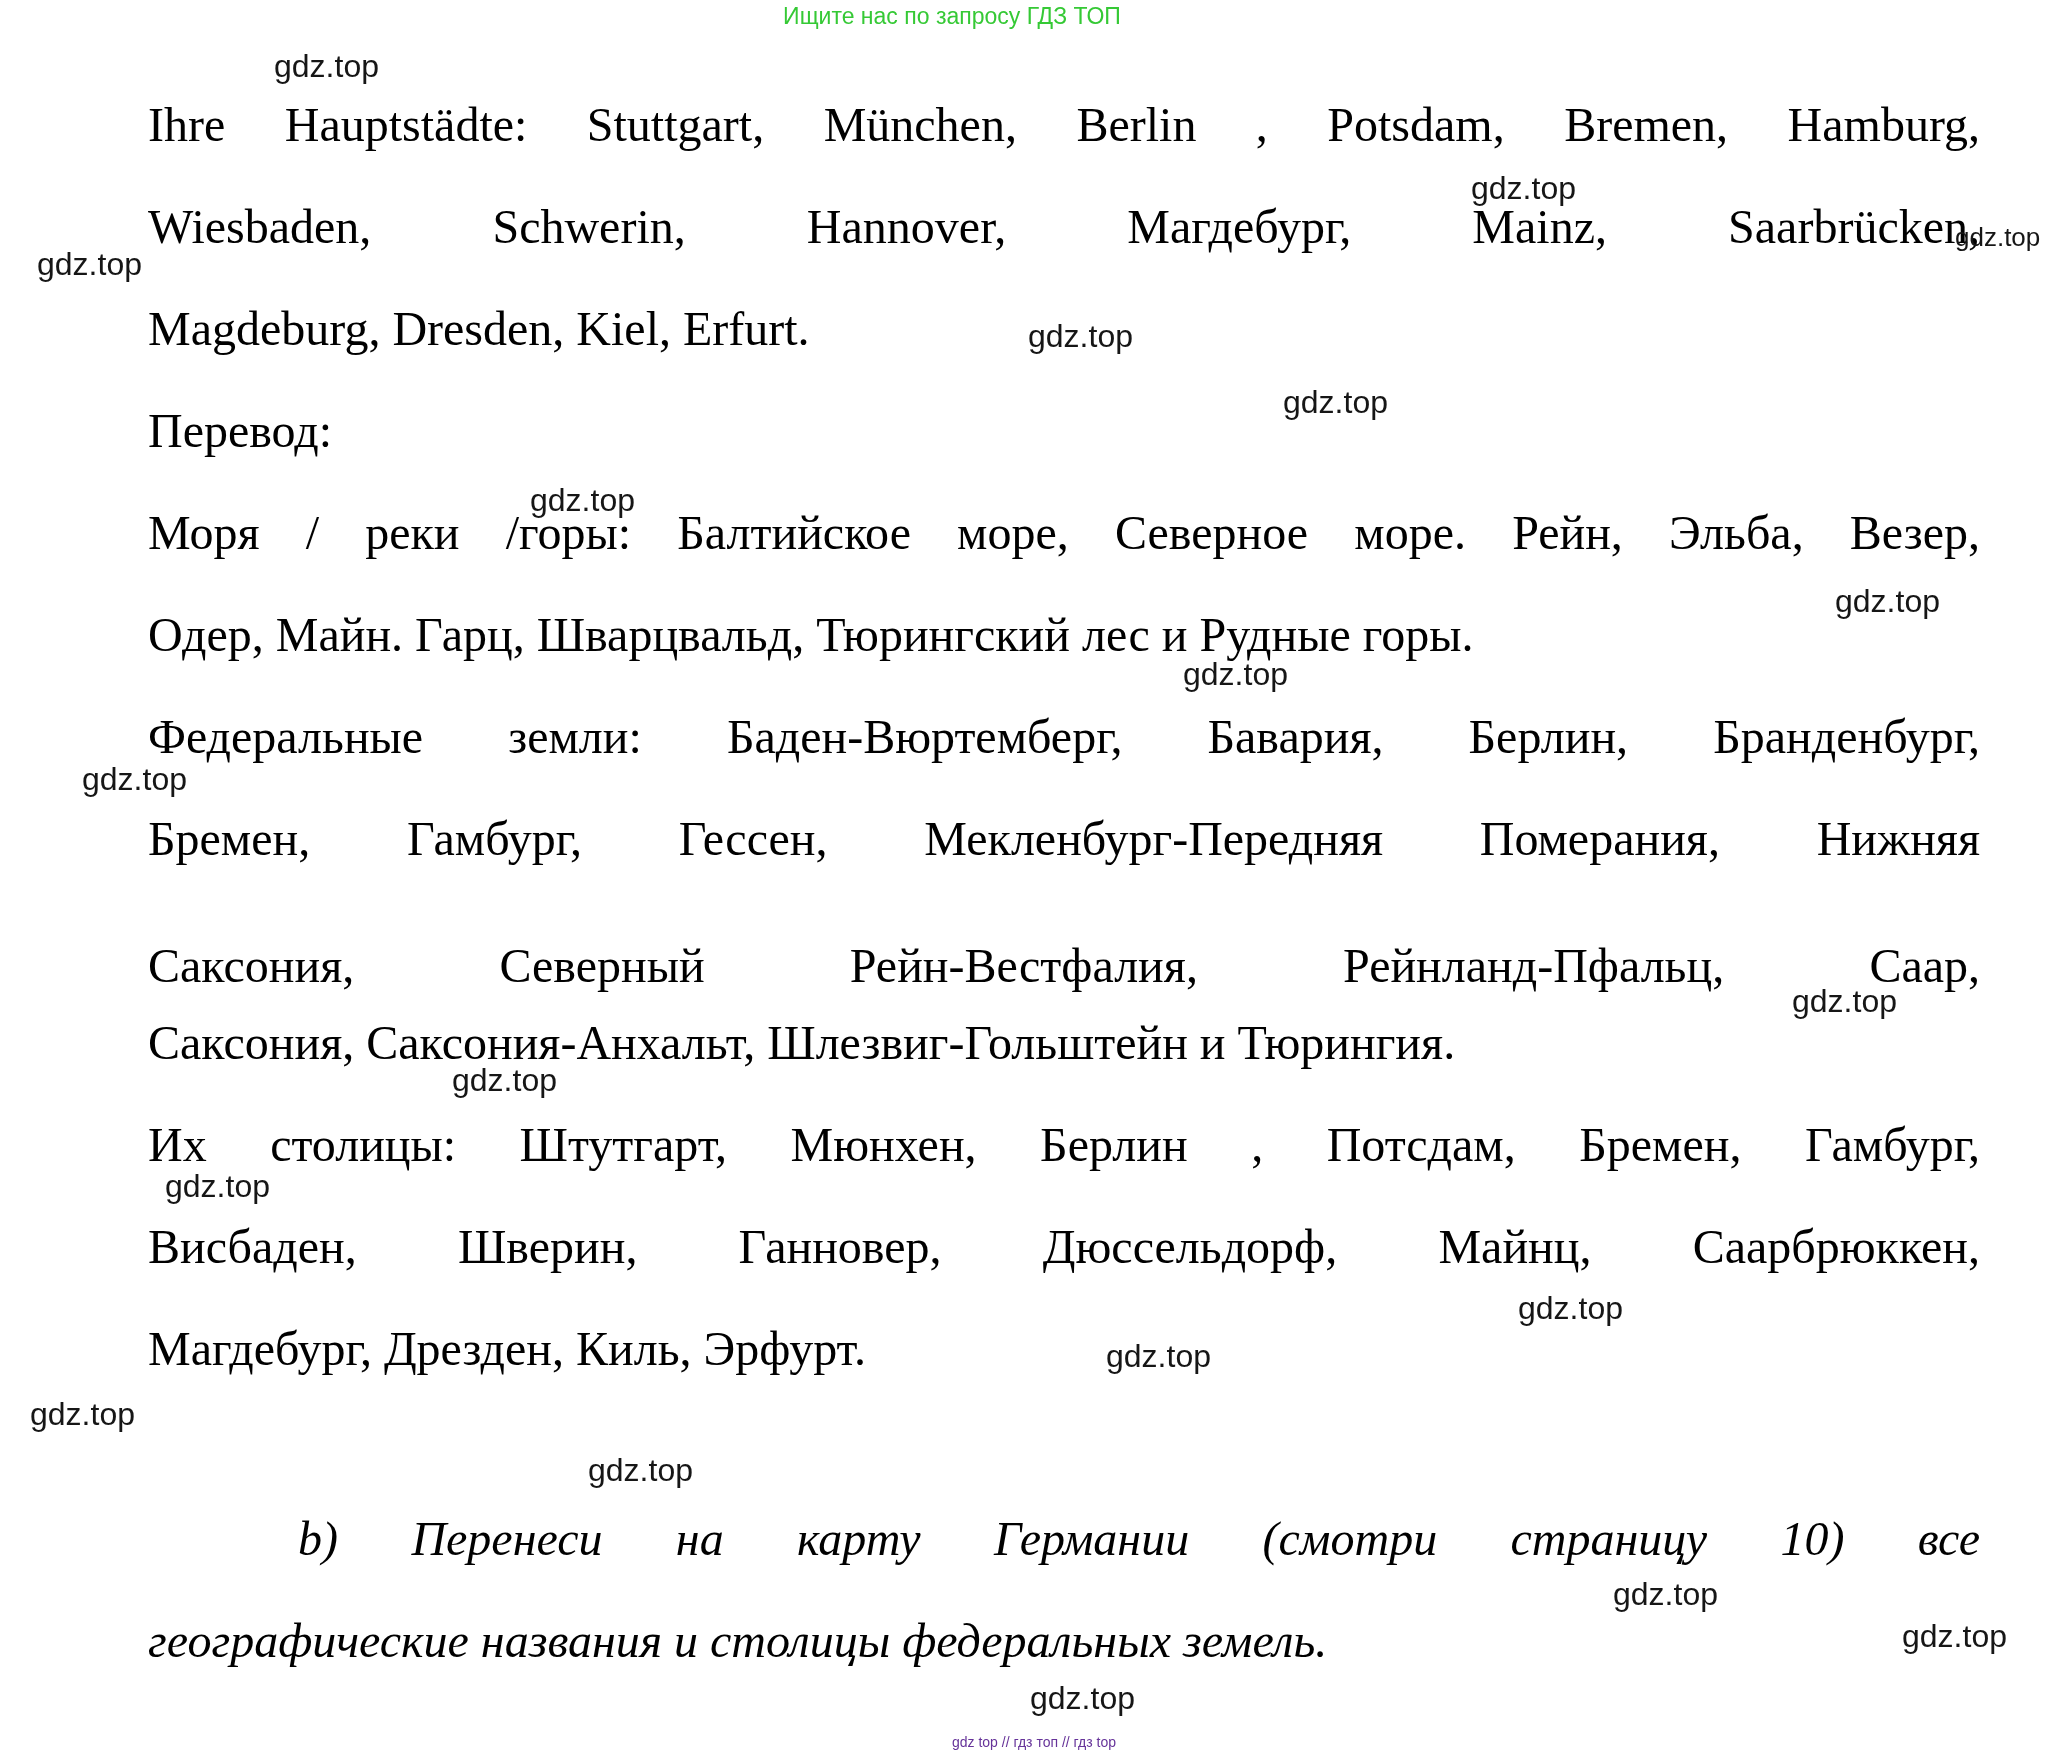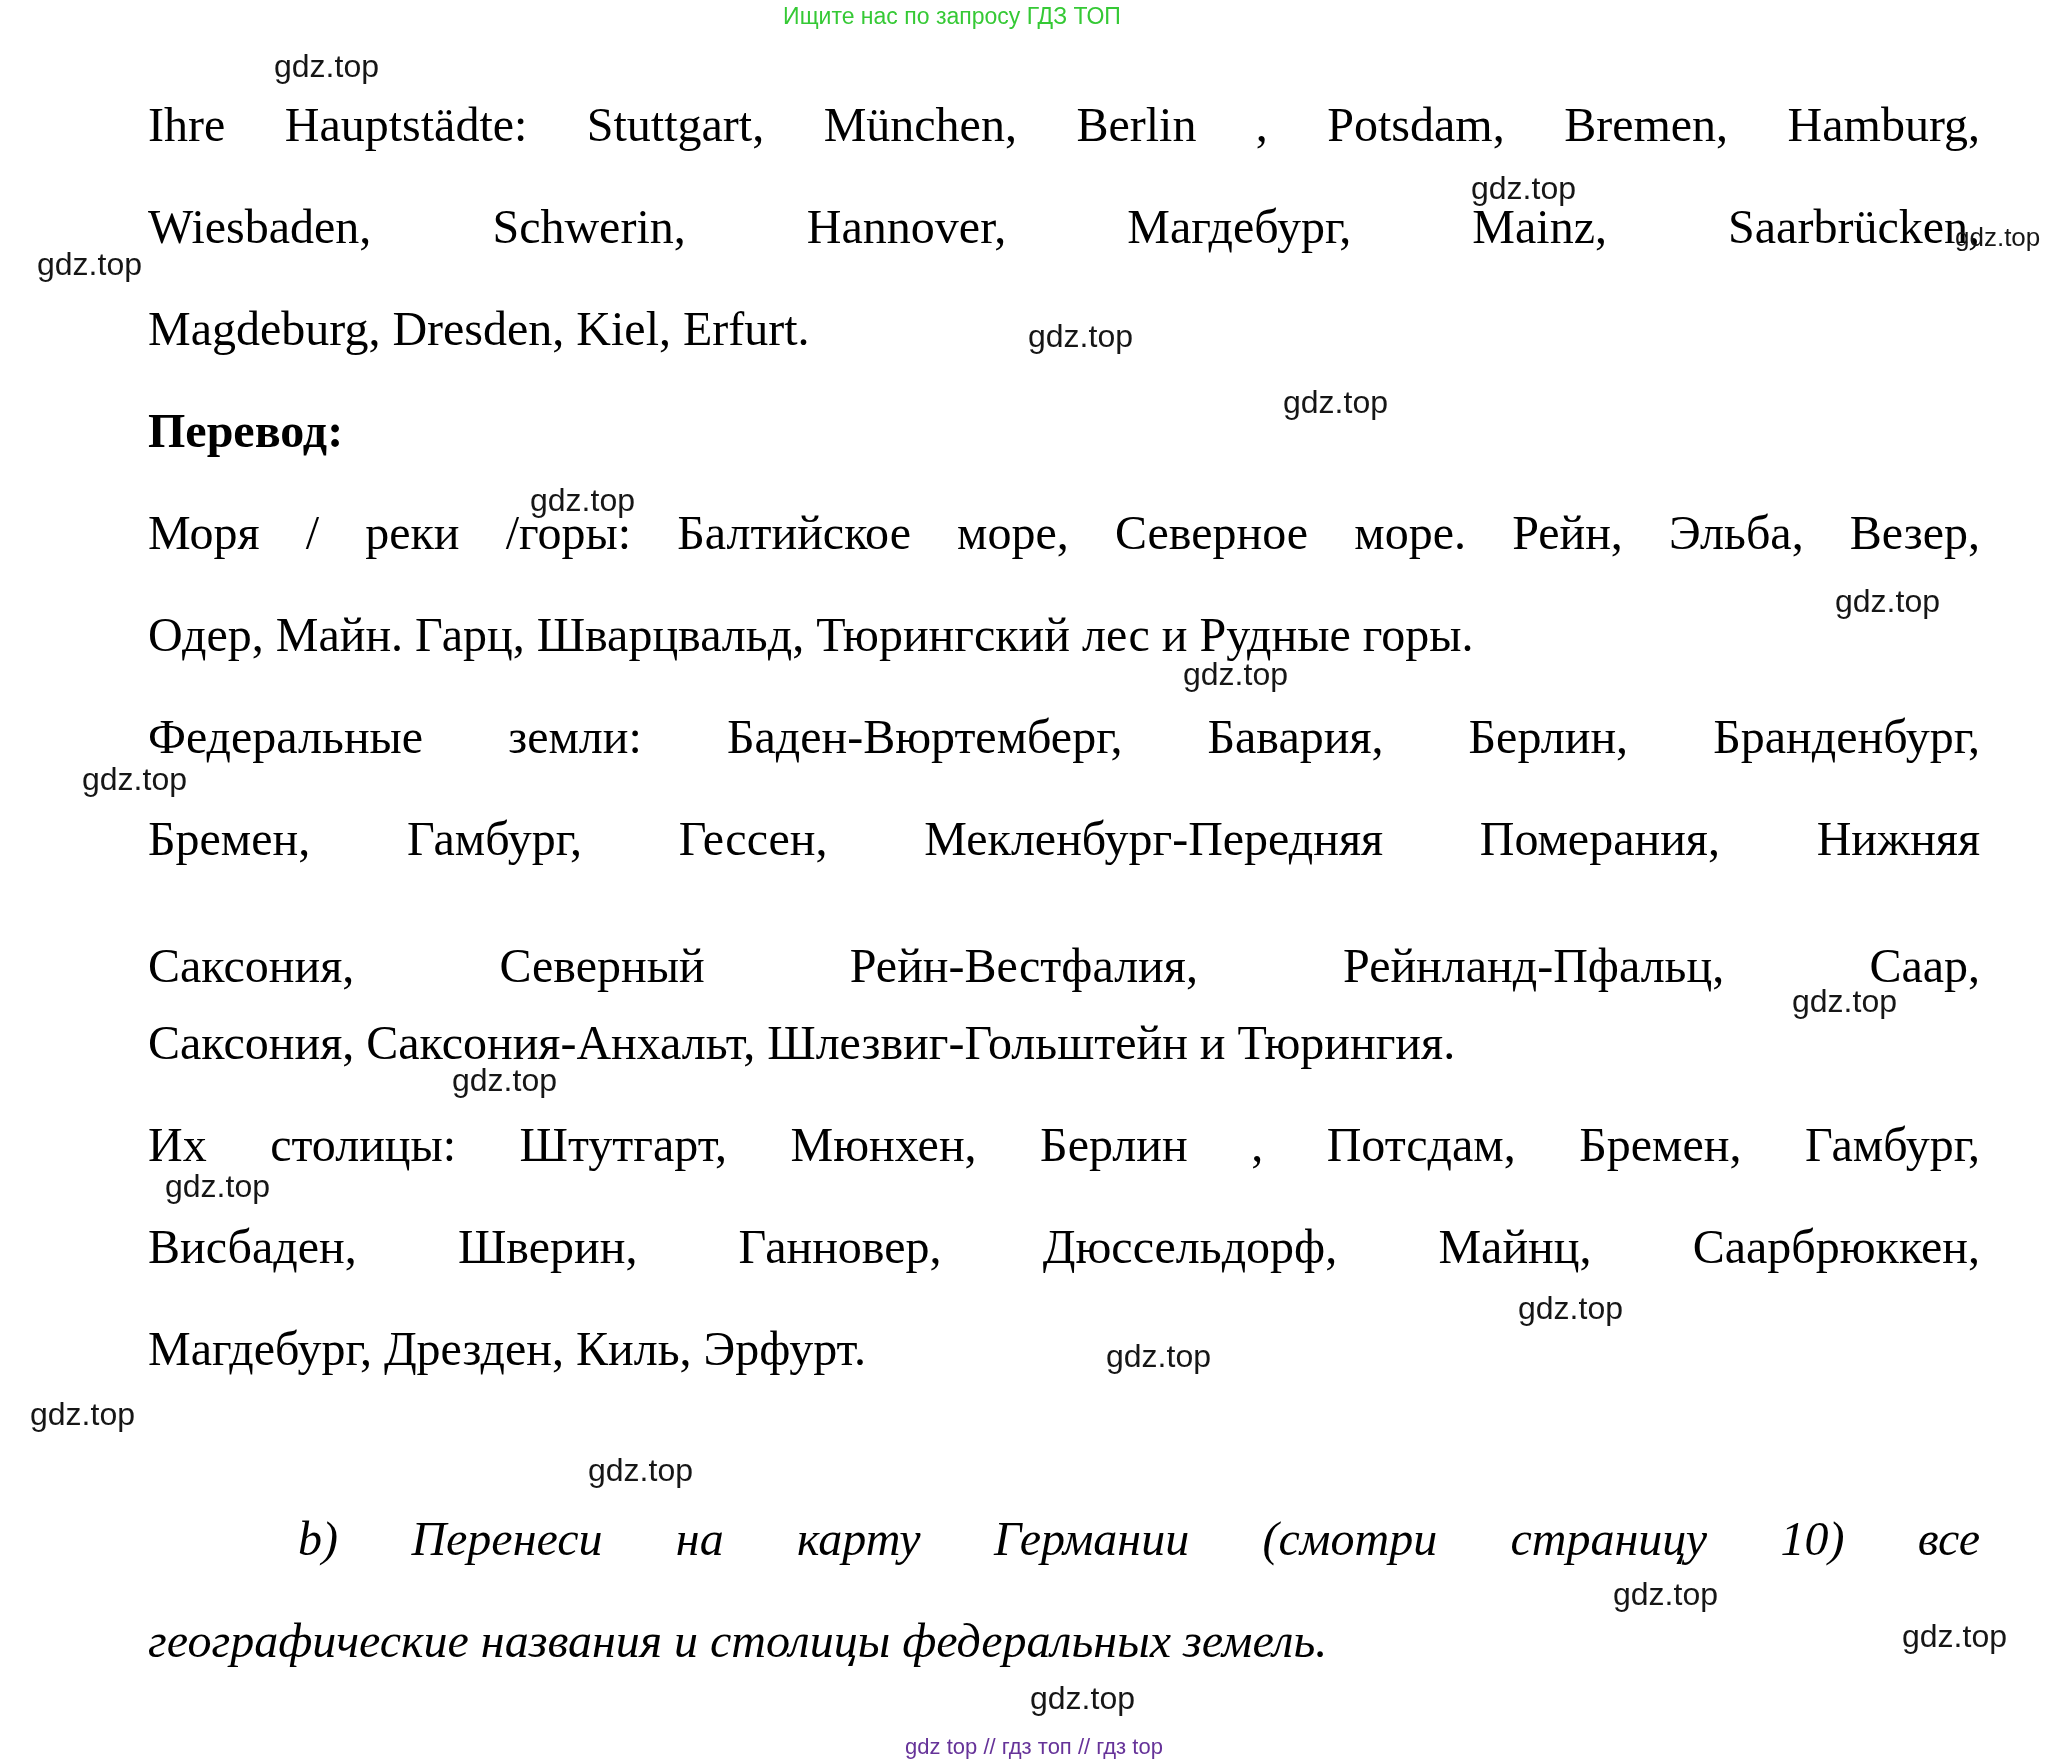--- a/index.html
+++ b/index.html
@@ -31,42 +31,42 @@
     width: 1832px;
     font-size: 48px;
     line-height: 1;
     white-space: normal;
     letter-spacing: 0px;
   }
   .justify {
     text-align: justify;
     text-align-last: justify;
   }
-  .bold { font-weight: 700; }
+  .bold { font-weight: 400; }
   .italic { font-style: italic; }
   .indent { text-indent: 150px; }
   
   .wm {
     position: absolute;
     font-family: "Liberation Sans", sans-serif;
     font-size: 32px;
     color: #161616;
     white-space: nowrap;
     text-align: center;
   }
   .wm.small { font-size: 26px; }
   
   .footer-links {
     position: absolute;
     top: 1734px;
     left: 0;
     width: 2068px;
     text-align: center;
     font-family: "Liberation Sans", sans-serif;
-    font-size: 22px;
+    font-size: 14px;
     color: #663399;
     white-space: nowrap;
   }
 </style>
 </head>
 <body>
 
 <div class="promo-top">Ищите нас по запросу ГДЗ ТОП</div>
 
 <div class="line justify" style="top:101px">Ihre Hauptstädte: Stuttgart, München, Berlin , Potsdam, Bremen, Hamburg,</div>

